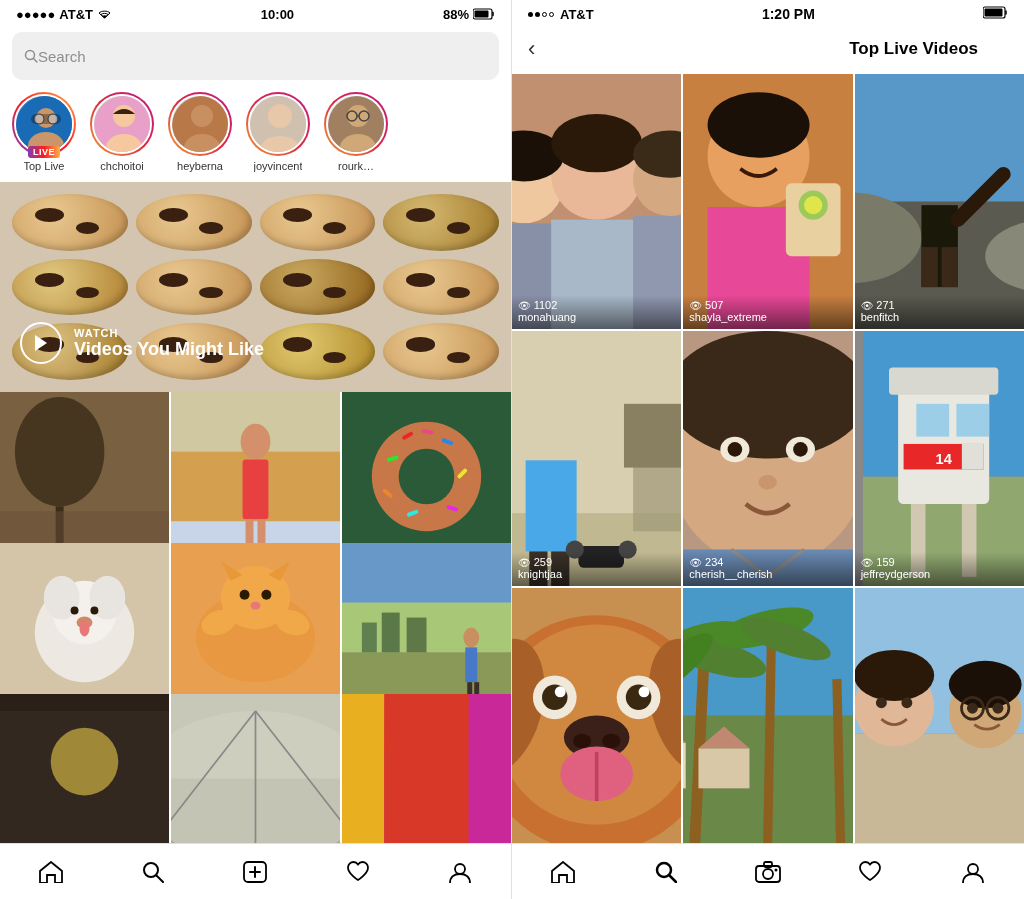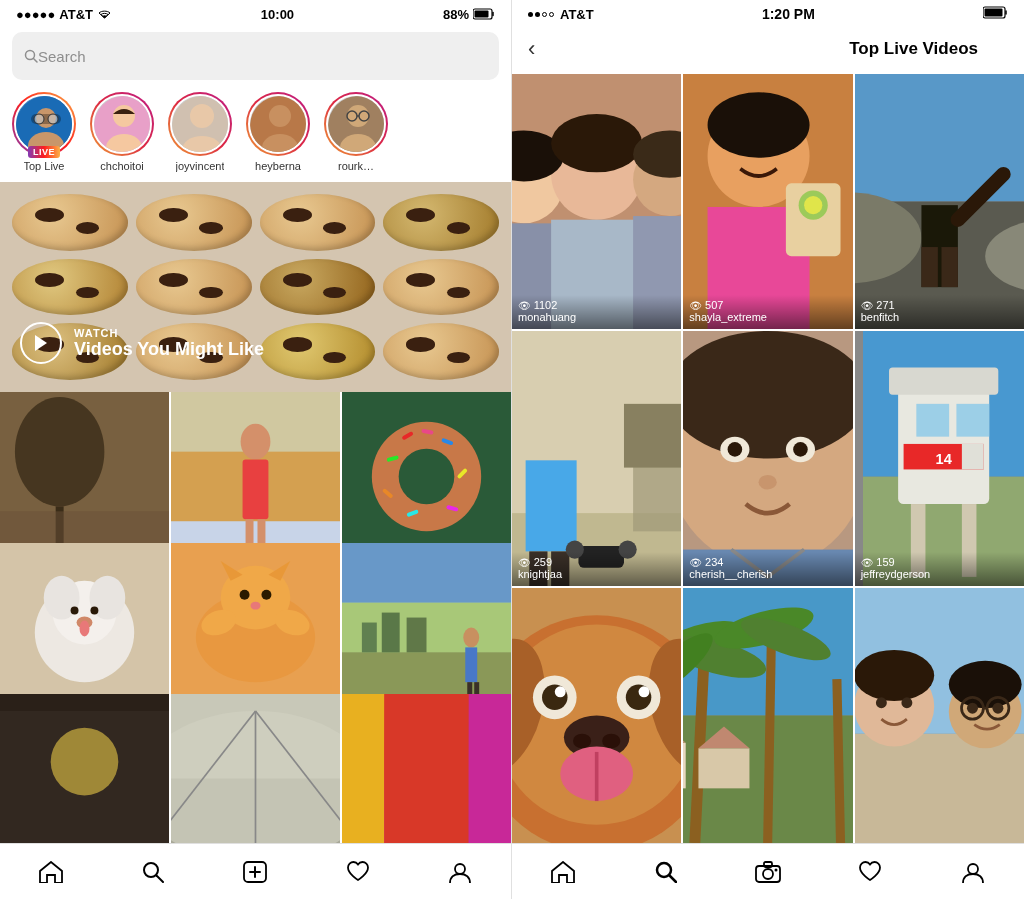--- a/index.html
+++ b/index.html
@@ -378,40 +378,40 @@
           </svg>
         </div>
       </div>
       <span class="story-label">chchoitoi</span>
     </div>
 
     <div class="story-item">
       <div class="story-avatar pink-border">
         <div class="story-avatar-inner">
           <svg width="60" height="60" viewBox="0 0 60 60">
+            <circle cx="30" cy="30" r="30" fill="#b87848"></circle>
+            <circle cx="30" cy="20" r="11" fill="#c89060"></circle>
+            <ellipse cx="30" cy="52" rx="18" ry="14" fill="#c89060"></ellipse>
+          </svg>
+        </div>
+      </div>
+      <span class="story-label">heyberna</span>
+    </div>
+
+    <div class="story-item">
+      <div class="story-avatar pink-border">
+        <div class="story-avatar-inner">
+          <svg width="60" height="60" viewBox="0 0 60 60">
             <circle cx="30" cy="30" r="30" fill="#d0c0b0"></circle>
             <circle cx="30" cy="20" r="12" fill="#e8c8a8"></circle>
             <ellipse cx="30" cy="54" rx="20" ry="14" fill="#e8c8a8"></ellipse>
           </svg>
         </div>
       </div>
       <span class="story-label">joyvincent</span>
-    </div>
-
-    <div class="story-item">
-      <div class="story-avatar pink-border">
-        <div class="story-avatar-inner">
-          <svg width="60" height="60" viewBox="0 0 60 60">
-            <circle cx="30" cy="30" r="30" fill="#b87848"></circle>
-            <circle cx="30" cy="20" r="11" fill="#c89060"></circle>
-            <ellipse cx="30" cy="52" rx="18" ry="14" fill="#c89060"></ellipse>
-          </svg>
-        </div>
-      </div>
-      <span class="story-label">heyberna</span>
     </div>
 
     <div class="story-item">
       <div class="story-avatar pink-border">
         <div class="story-avatar-inner">
           <svg width="60" height="60" viewBox="0 0 60 60">
             <circle cx="30" cy="30" r="30" fill="#a08060"></circle>
             <circle cx="30" cy="20" r="11" fill="#d0a878"></circle>
             <ellipse cx="30" cy="52" rx="18" ry="14" fill="#d0a878"></ellipse>
 

